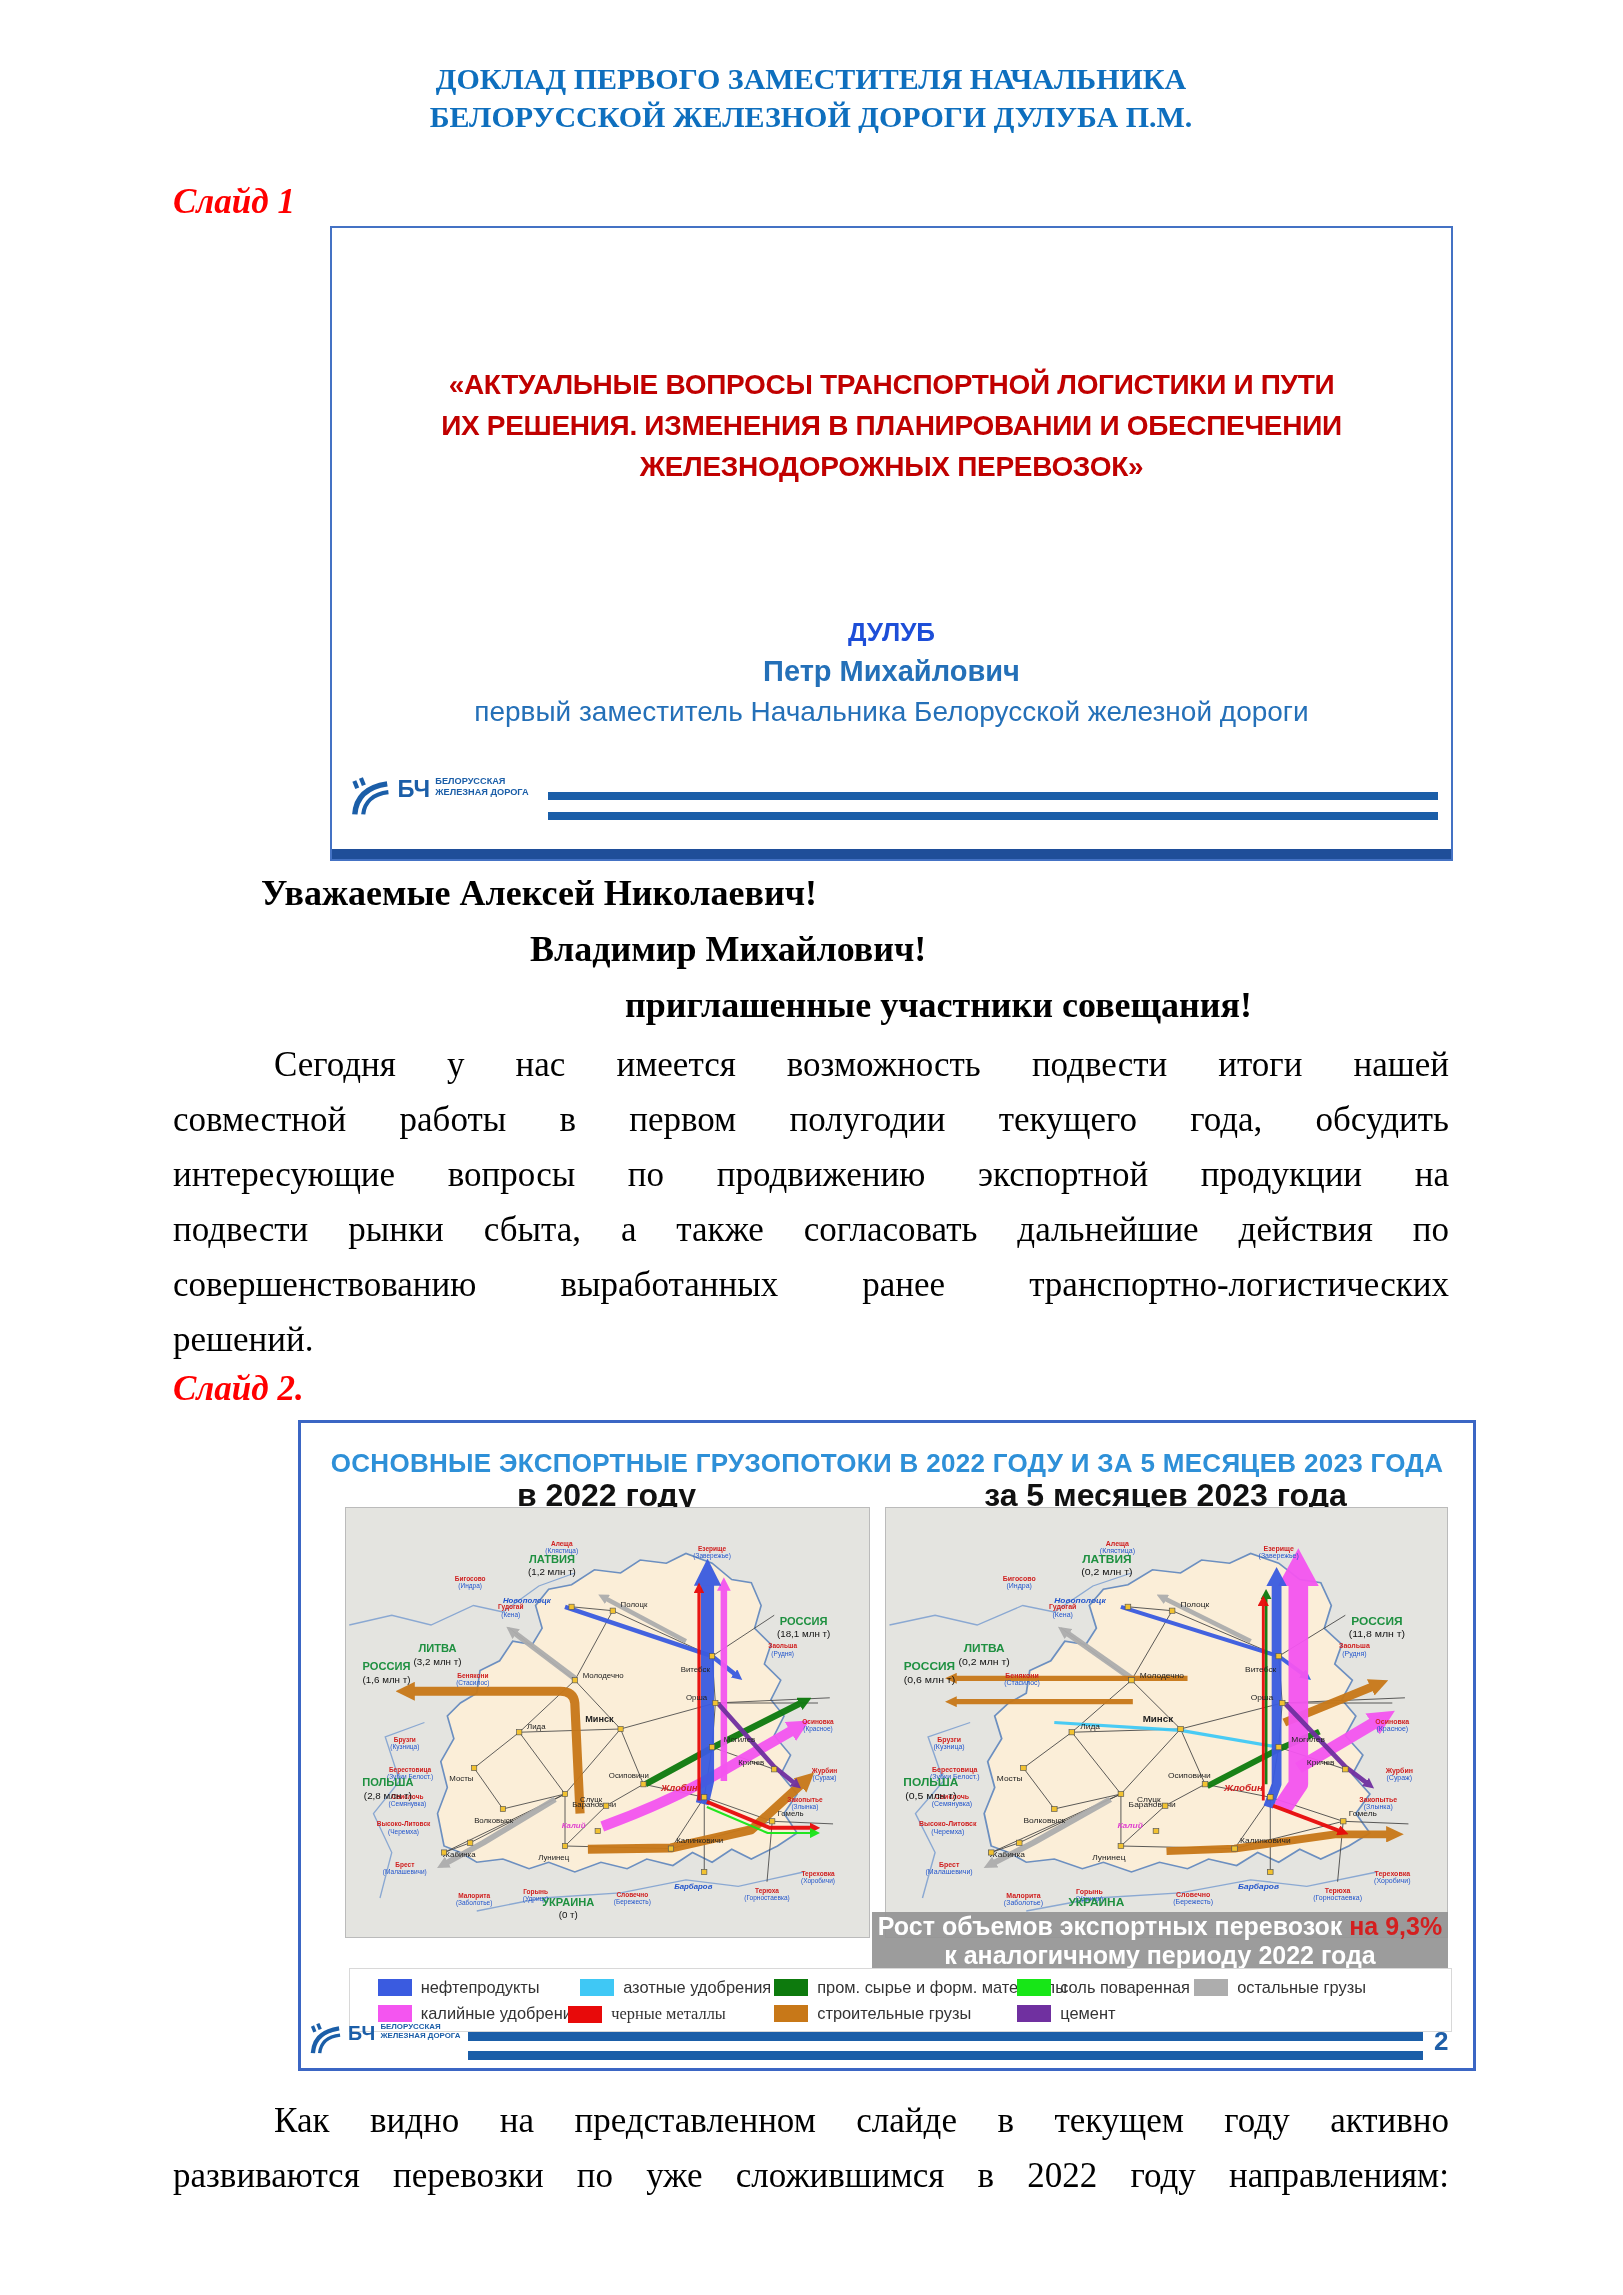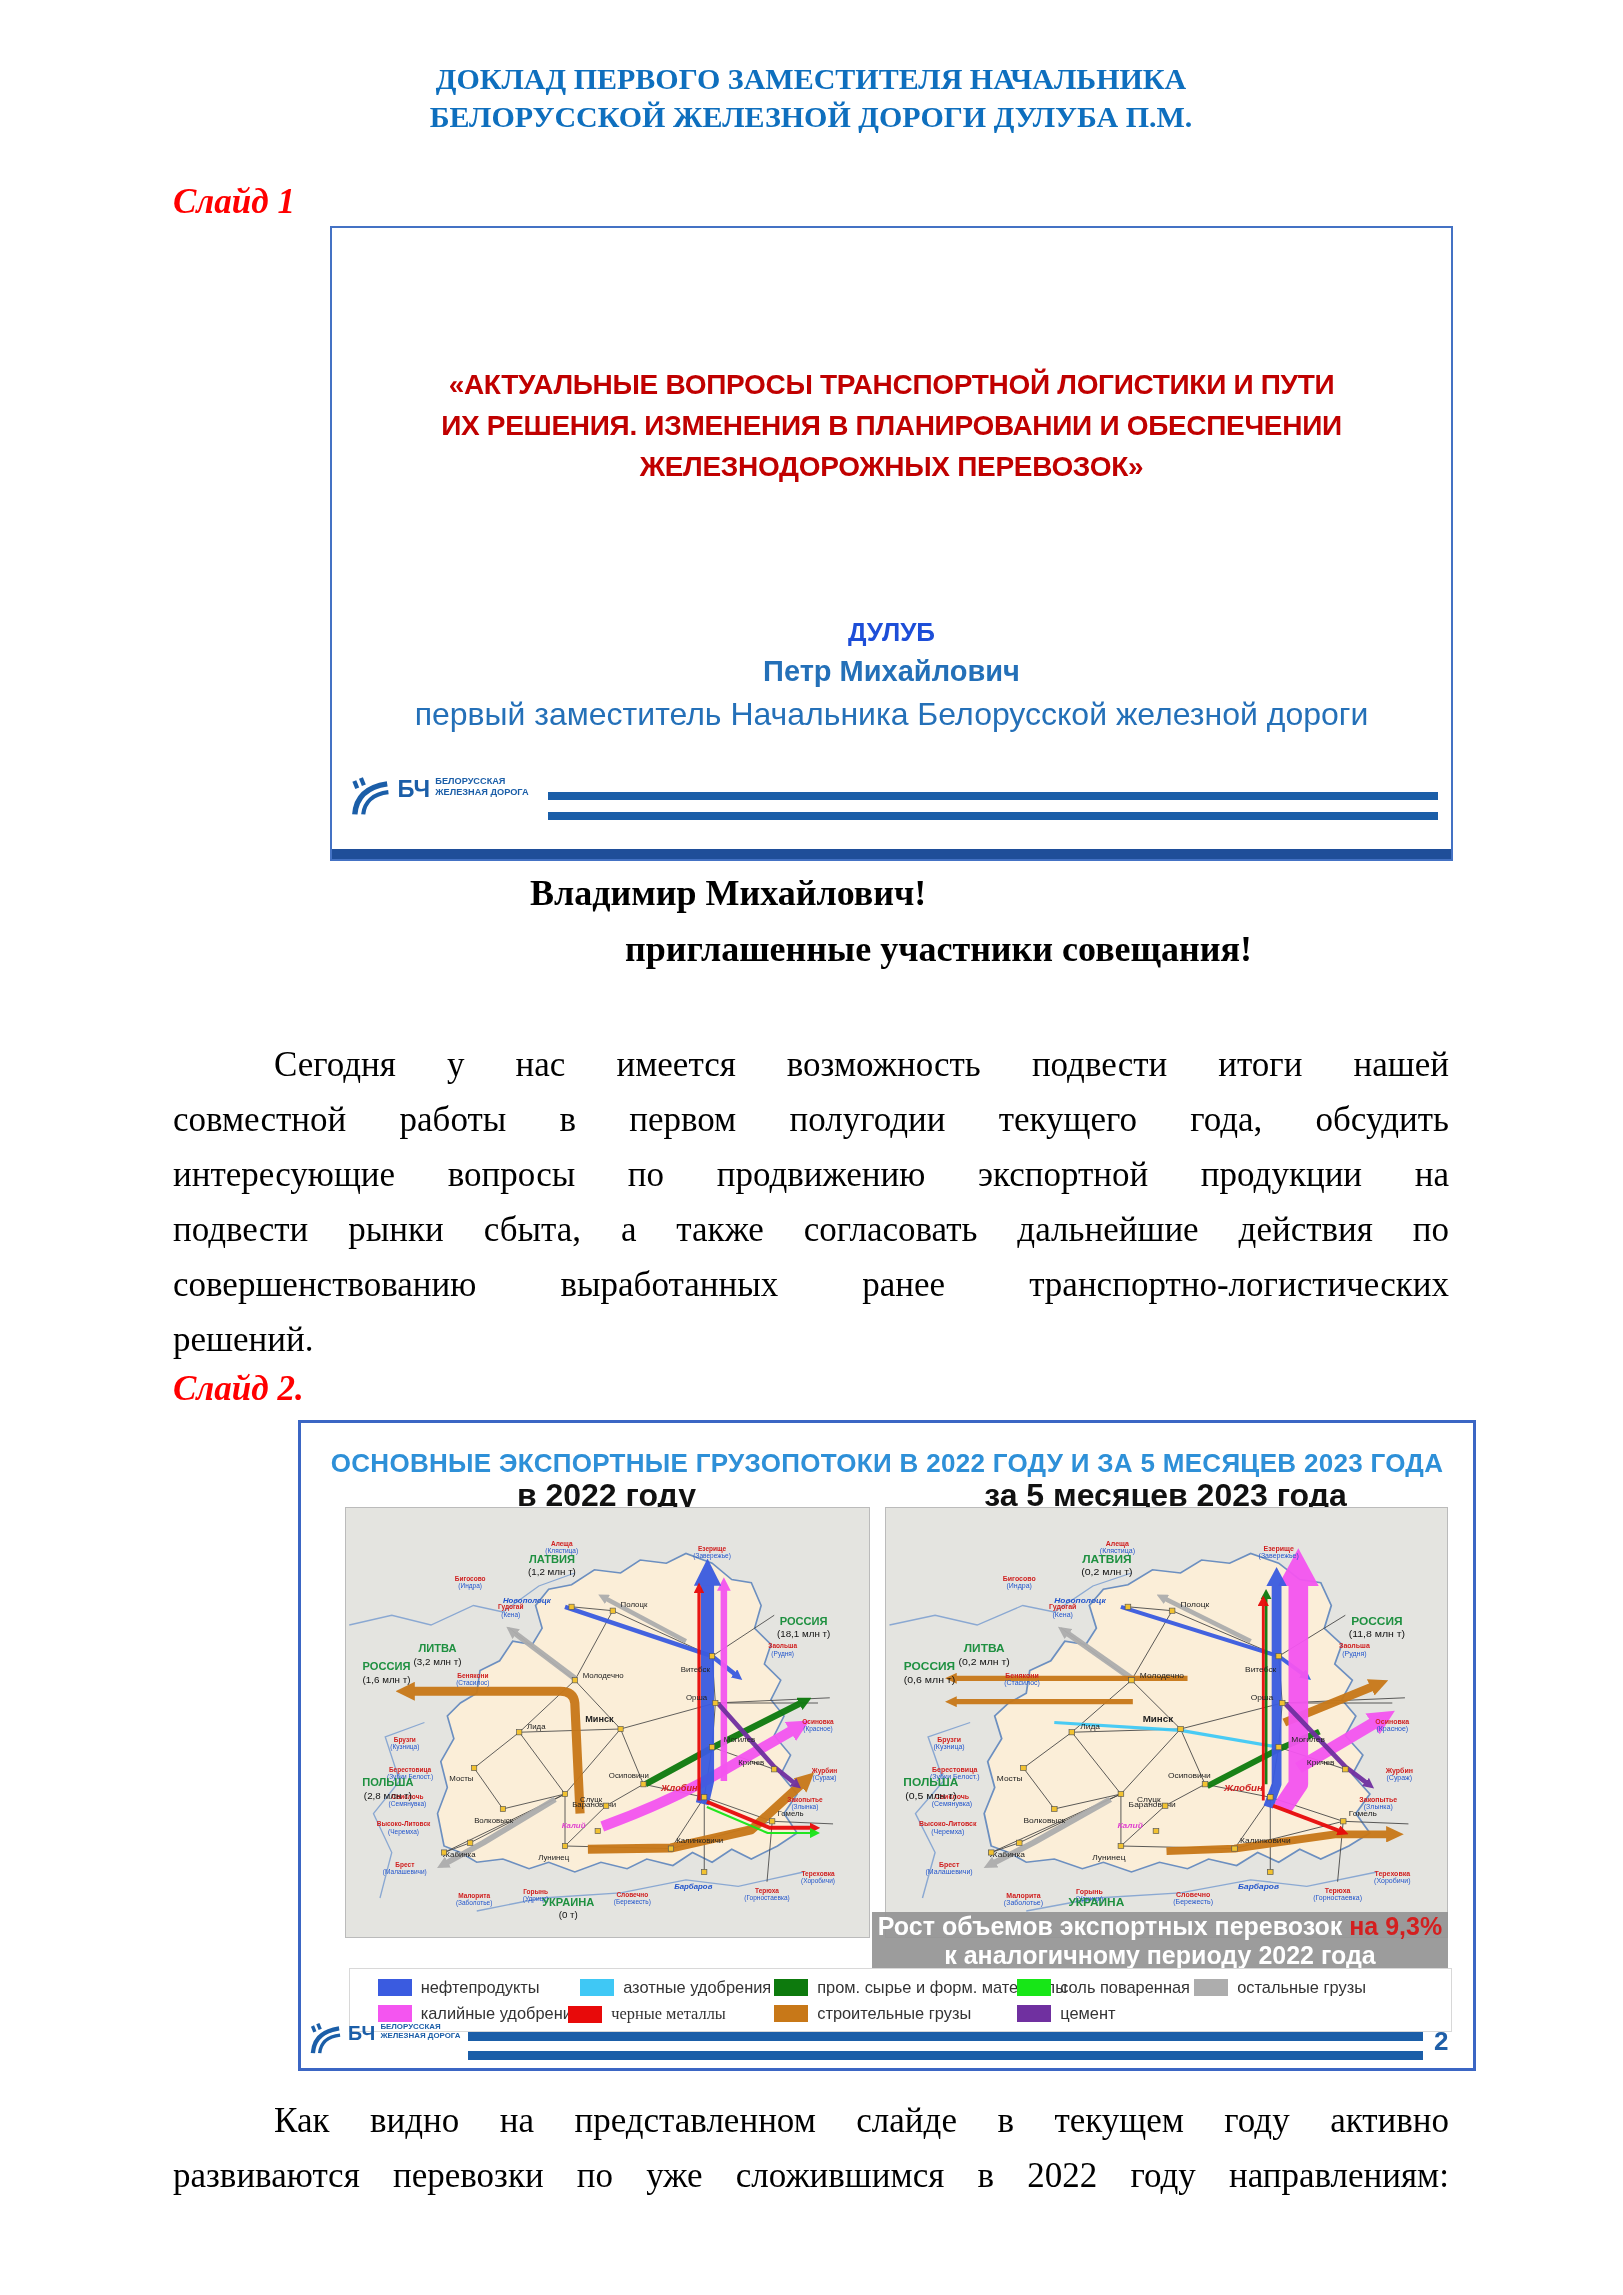--- a/index.html
+++ b/index.html
@@ -16,21 +16,21 @@
   .para .pline.first{text-indent:101px;}
   .para .pline.unjust{text-align-last:left;}
 
   
   .slide1{left:330px;top:226px;width:1119px;height:631px;background:#fff;
     border:2px solid #4472C4;font-family:"Liberation Sans",sans-serif;}
   .s1-title{left:0;top:136px;width:100%;text-align:center;color:#C00000;
     font-size:28px;font-weight:bold;line-height:41px;letter-spacing:-0.3px;}
   .s1-surname{left:0;top:389px;width:100%;text-align:center;color:#1d4ed8;font-size:26px;font-weight:bold;}
   .s1-name{left:0;top:427px;width:100%;text-align:center;color:#2470B8;font-size:29px;font-weight:bold;}
-  .s1-pos{left:0;top:468px;width:100%;text-align:center;color:#2470B8;font-size:32px;}
+  .s1-pos{left:0;top:468px;width:100%;text-align:center;color:#2470B8;font-size:28px;}
   .s1-bottomband{left:0;bottom:0;width:100%;height:9.8px;background:#1F4E99;}
 
   
   .logo-cluster{display:flex;gap:5.2px;}
   .logo-abbr{color:#1B5EA8;font-weight:bold;font-family:"Liberation Sans",sans-serif;}
   .logo-text{color:#1B5EA8;font-weight:bold;font-family:"Liberation Sans",sans-serif;line-height:1.15;}
   .stripe{position:absolute;background:#1B5EA8;height:7.9px;}
 
   
   .slide2{left:298px;top:1420px;width:1178px;height:651px;background:#fff;
@@ -81,20 +81,21 @@
       <span>БЕЛОРУССКАЯ</span><br>
       <span>ЖЕЛЕЗНАЯ ДОРОГА</span>
     </span>
   </div>
   <div class="stripe" style="left:216px;top:564px;width:890px;"></div>
   <div class="stripe" style="left:216px;top:584px;width:890px;"></div>
   <div class="abs s1-bottomband"></div>
 </div>
 
 <div class="abs" style="left:173px;top:865px;width:1276px;">
+  <div class="greeting-line" style="margin-left:88px;">Уважаемые Алексей Николаевич!</div>
   <div class="greeting-line" style="margin-left:357px;">Владимир Михайлович!</div>
   <div class="greeting-line" style="margin-left:452px;">приглашенные участники совещания!</div>
 </div>
 
 <div class="abs para" id="para1" style="top:1037px;">
     <div class="pline first">Сегодня у нас имеется возможность подвести итоги нашей</div>
     <div class="pline">совместной работы в первом полугодии текущего года, обсудить</div>
     <div class="pline">интересующие вопросы по продвижению экспортной продукции на</div>
     <div class="pline">подвести рынки сбыта, а также согласовать дальнейшие действия по</div>
     <div class="pline">совершенствованию выработанных ранее транспортно-логистических</div>

